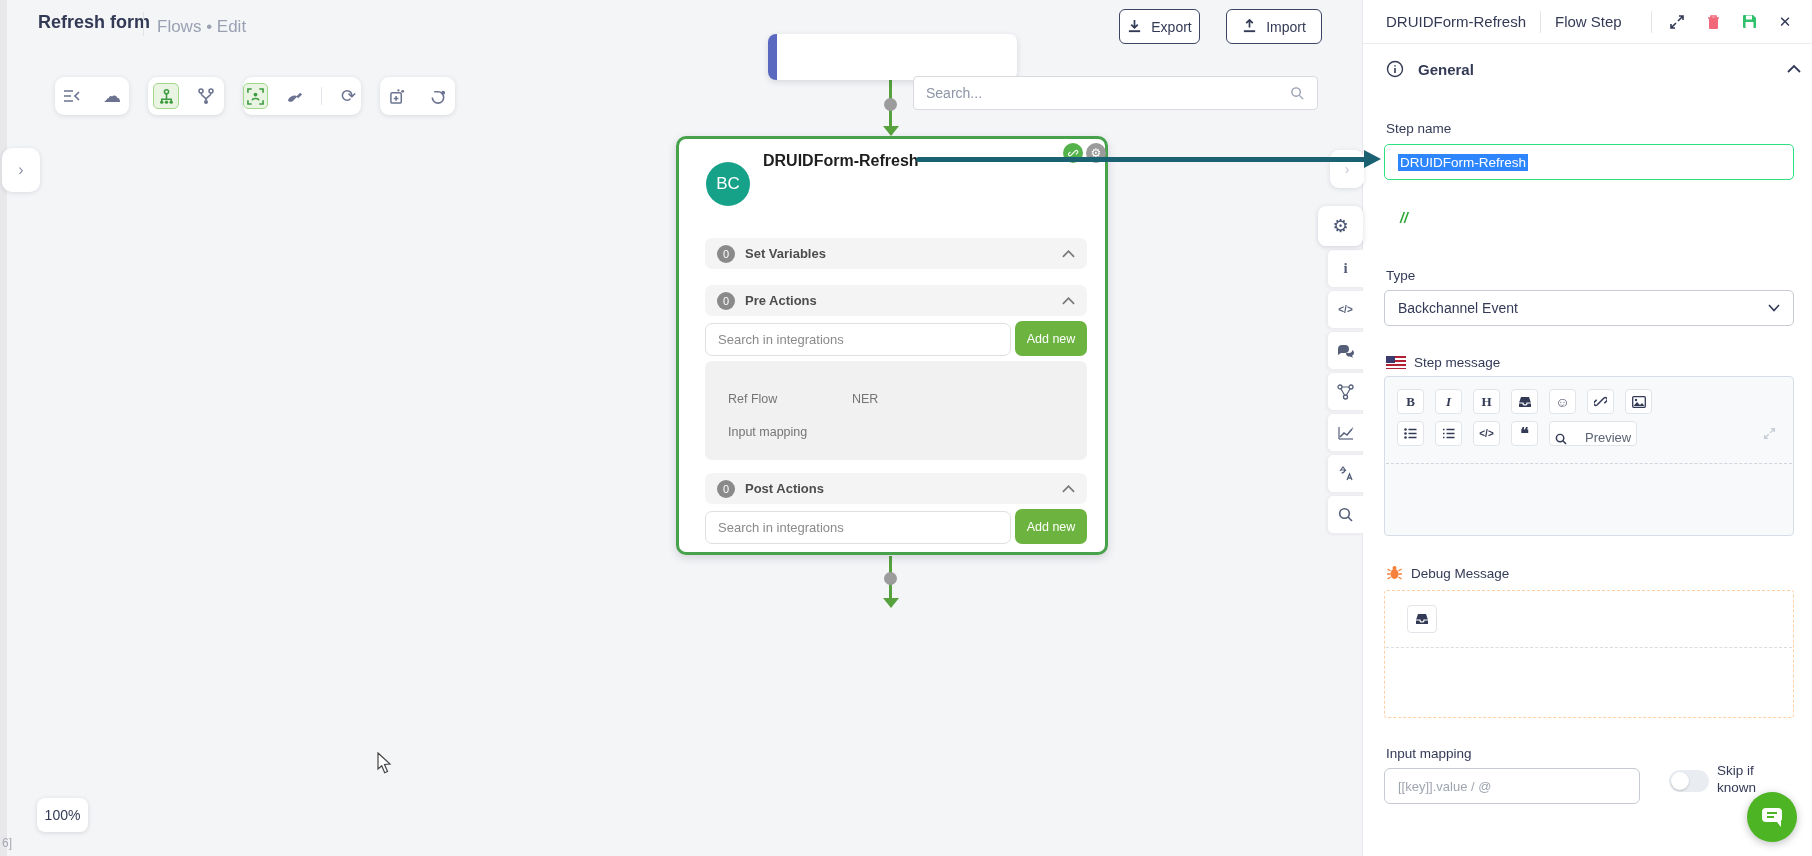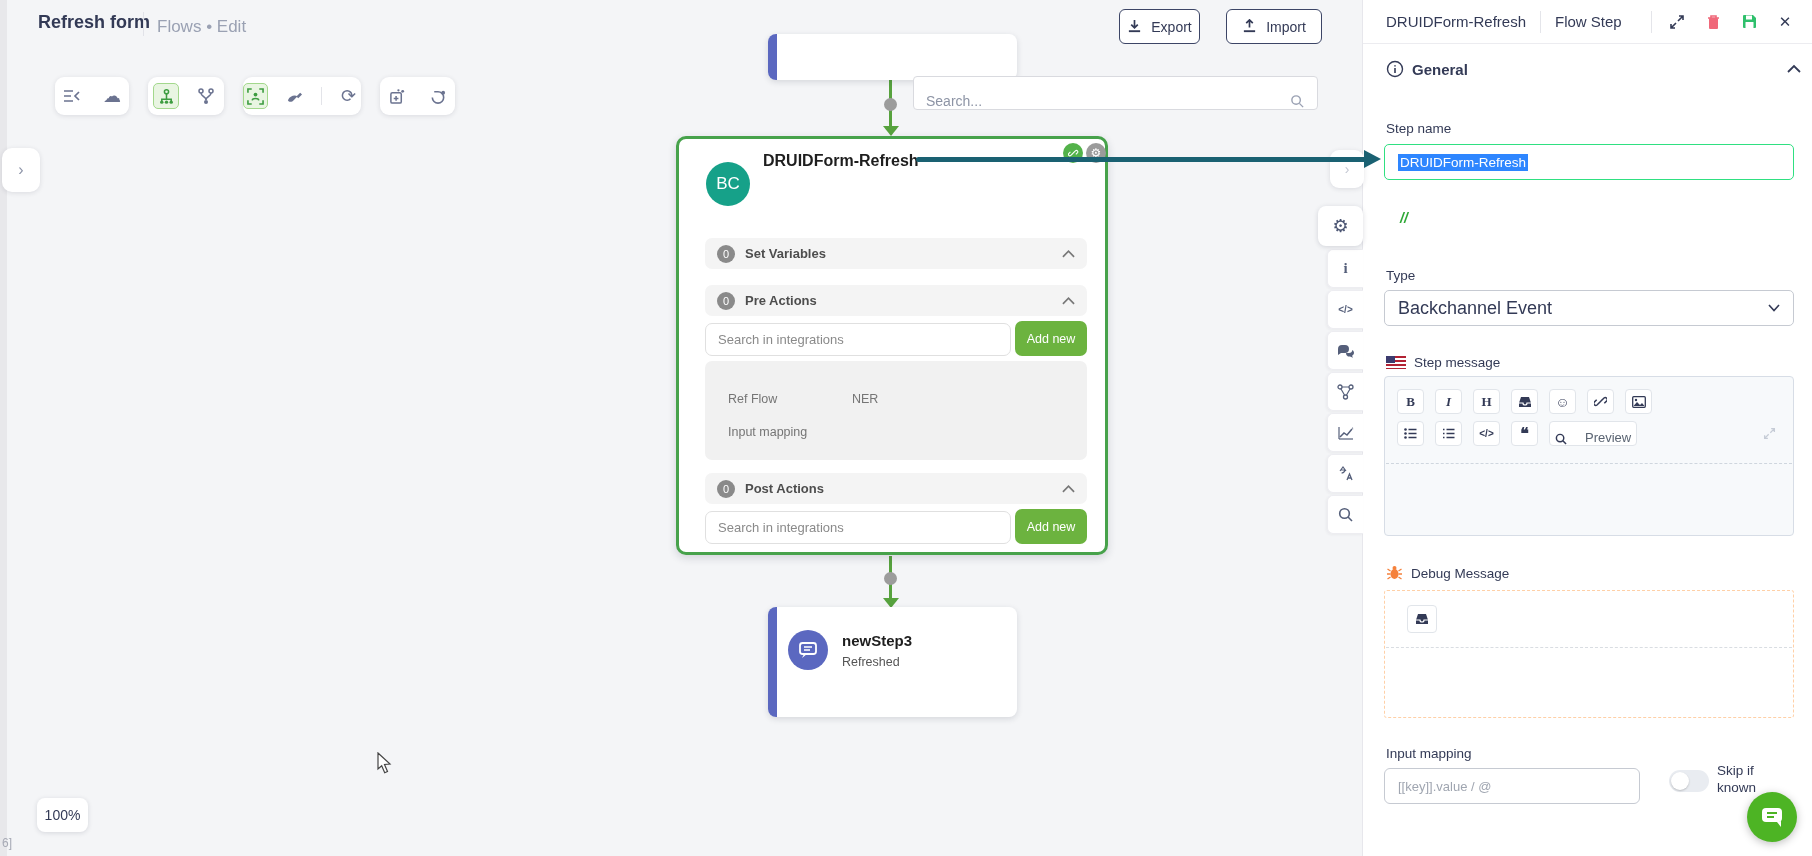--- a/index.html
+++ b/index.html
@@ -18,21 +18,21 @@
   
   .tb-group { top:77px; height:38px; background:#fff; border-radius:9px; box-shadow:0 1px 5px rgba(31,35,60,.12);
               display:flex; align-items:center; justify-content:center; gap:14px; }
   .tb-ic { width:26px; height:26px; display:flex; align-items:center; justify-content:center; color:#6b7390; cursor:pointer; }
   .tb-ic.active { background:#e9f5e2; border:1px solid #a3d88c; border-radius:5px; color:#3d9c40; }
   .tb-sep { width:1px; height:18px; background:#e3e4e9; }
   .glyph { font-size:18px; line-height:1; }
 
   
   .cv-search { left:913px; top:76px; width:405px; height:34px; background:#fff; border:1px solid #d9dadf; border-radius:4px;
-               display:flex; align-items:flex-end; padding:0 12px; z-index:6; }
+               display:flex; align-items:center; padding:0 12px; z-index:6; }
   .cv-search input { flex:1; border:0; outline:0; font-size:14px; color:#333a56; background:transparent; font-family:inherit; }
   .cv-search input::placeholder { color:#8d94a5; }
 
   
   .partial-node { left:768px; top:34px; width:249px; height:46px; background:#fff; border-radius:8px;
                   box-shadow:0 2px 6px rgba(31,35,60,.14); z-index:2; }
   .indigo-bar { left:0; top:0; bottom:0; width:9px; background:#5b68c0; border-radius:8px 0 0 8px; }
   .conn-line { left:889px; width:3px; background:#57a23e; z-index:1; }
   .conn-dot  { left:884px; width:13px; height:13px; border-radius:50%; background:#9c9c9c; z-index:2; }
   .conn-head { left:883px; width:0; height:0; border-left:8px solid transparent; border-right:8px solid transparent;
@@ -80,29 +80,29 @@
                 font-size:14px; color:#333a56; }
   .corner-txt { left:2px; top:836px; font-size:12px; color:#a7aab5; }
 
   
   .panel { left:1362px; top:0; width:450px; height:856px; background:#fff; border-left:1px solid #e7e7ec; z-index:10; }
   .panel-hdr { position:absolute; left:0; top:0; right:0; height:44px; border-bottom:1px solid #ececf0;
                display:flex; align-items:center; padding:0 16px 0 23px; gap:14px; }
   .panel-title { font-size:15px; color:#333a56; }
   .panel-sep { width:1px; height:22px; background:#e4e5ea; }
   .hicon { width:22px; height:22px; display:flex; align-items:center; justify-content:center; cursor:pointer; }
-  .sec-hdr { position:absolute; left:23px; top:60px; display:flex; align-items:center; gap:8px; }
+  .sec-hdr { position:absolute; left:23px; top:60px; display:flex; align-items:center; gap:14px; }
   .sec-hdr-lbl { font-size:15px; font-weight:700; color:#333a56; }
   .fld-lbl { font-size:13.5px; color:#333a56; }
   .step-input { left:21px; top:144px; width:410px; height:36px; border:1.5px solid #2fe081; border-radius:5px;
                 background:#fff; display:flex; align-items:center; padding:0 13px; cursor:text; }
   .sel-text { background:#2e86ff; color:#fff; font-size:13.5px; padding:1px 2px; }
   .comment-mark { left:37px; top:210px; font-size:14px; font-weight:700; font-style:italic; color:#2ea836; }
   .type-select { left:21px; top:290px; width:410px; height:36px; border:1px solid #c6cad2; border-radius:5px;
-                 background:#fff; display:flex; align-items:center; padding:0 13px; font-size:18px; color:#333a56; cursor:pointer; }
+                 background:#fff; display:flex; align-items:center; padding:0 13px; font-size:14px; color:#333a56; cursor:pointer; }
   .flag { width:20px; height:13px; background:repeating-linear-gradient(#b22234 0 2px,#fff 2px 4px); position:relative; flex:none; }
   .flag::before { content:""; position:absolute; left:0; top:0; width:9px; height:7px; background:#3c3b6e; }
   .editor { left:21px; top:376px; width:410px; height:160px; background:#f7f9fb; border:1px solid #d7dde6; border-radius:4px; }
   .ibtn { height:25px; min-width:27px; background:#fff; border:1px solid #e1e5ea; border-radius:4px; color:#333a56;
           display:flex; align-items:center; justify-content:center; font-size:13px; cursor:pointer; padding:0 5px; font-family:inherit; }
   .ibtn b { font-family:"Liberation Serif", serif; }
   .ed-row { position:absolute; left:12px; display:flex; gap:11px; }
   .ed-dash { position:absolute; left:1px; right:1px; top:86px; border-top:1px dashed #cfd6de; }
   .debug-box { left:21px; top:590px; width:410px; height:128px; background:#fff; border:1px dashed #ffd0a6; border-radius:3px; }
   .map-input { left:21px; top:768px; width:256px; height:36px; border:1px solid #c6cad2; border-radius:6px; background:#fff;
@@ -284,32 +284,20 @@
     <div class="abs int-search" style="top:372px;">
       <input type="text" placeholder="Search in integrations" style="">
     </div>
     <button class="abs addnew" style="top:370px;">Add new</button>
   </div>
 
   <div class="abs conn-line" style="top:556px;height:46px;"></div>
   <div class="abs conn-dot" style="top:572px;"></div>
   <div class="abs conn-head" style="top:598px;"></div>
 
-  <div class="abs next-node">
-    <div class="abs indigo-bar"></div>
-    <div class="abs next-circle">
-      <svg width="20" height="19" viewBox="0 0 20 19">
-          <rect x="2" y="2" width="16" height="11" rx="2.5" fill="none" stroke="#fff" stroke-width="1.8"></rect>
-          <path d="M6 6h8M6 9h6" stroke="#fff" stroke-width="1.6"></path>
-          <path d="M6 13l-2 4 5-4z" fill="#fff"></path>
-        </svg>
-    </div>
-    <div class="abs next-title">newStep3</div>
-    <div class="abs next-sub">Refreshed</div>
-  </div>
 
   <div class="abs teal-line"></div>
   <div class="abs teal-head"></div>
 
   <div class="abs zoom-badge">100%</div>
   <div class="abs corner-txt">6]</div>
 
   <svg class="abs cursor" width="18" height="24" viewBox="0 0 18 24">
     <path d="M2 1l12 11-5.5.5 3 7-2.8 1.2-3-7L2 17z" fill="#fff" stroke="#444" stroke-width="1.2"></path>
   </svg>

